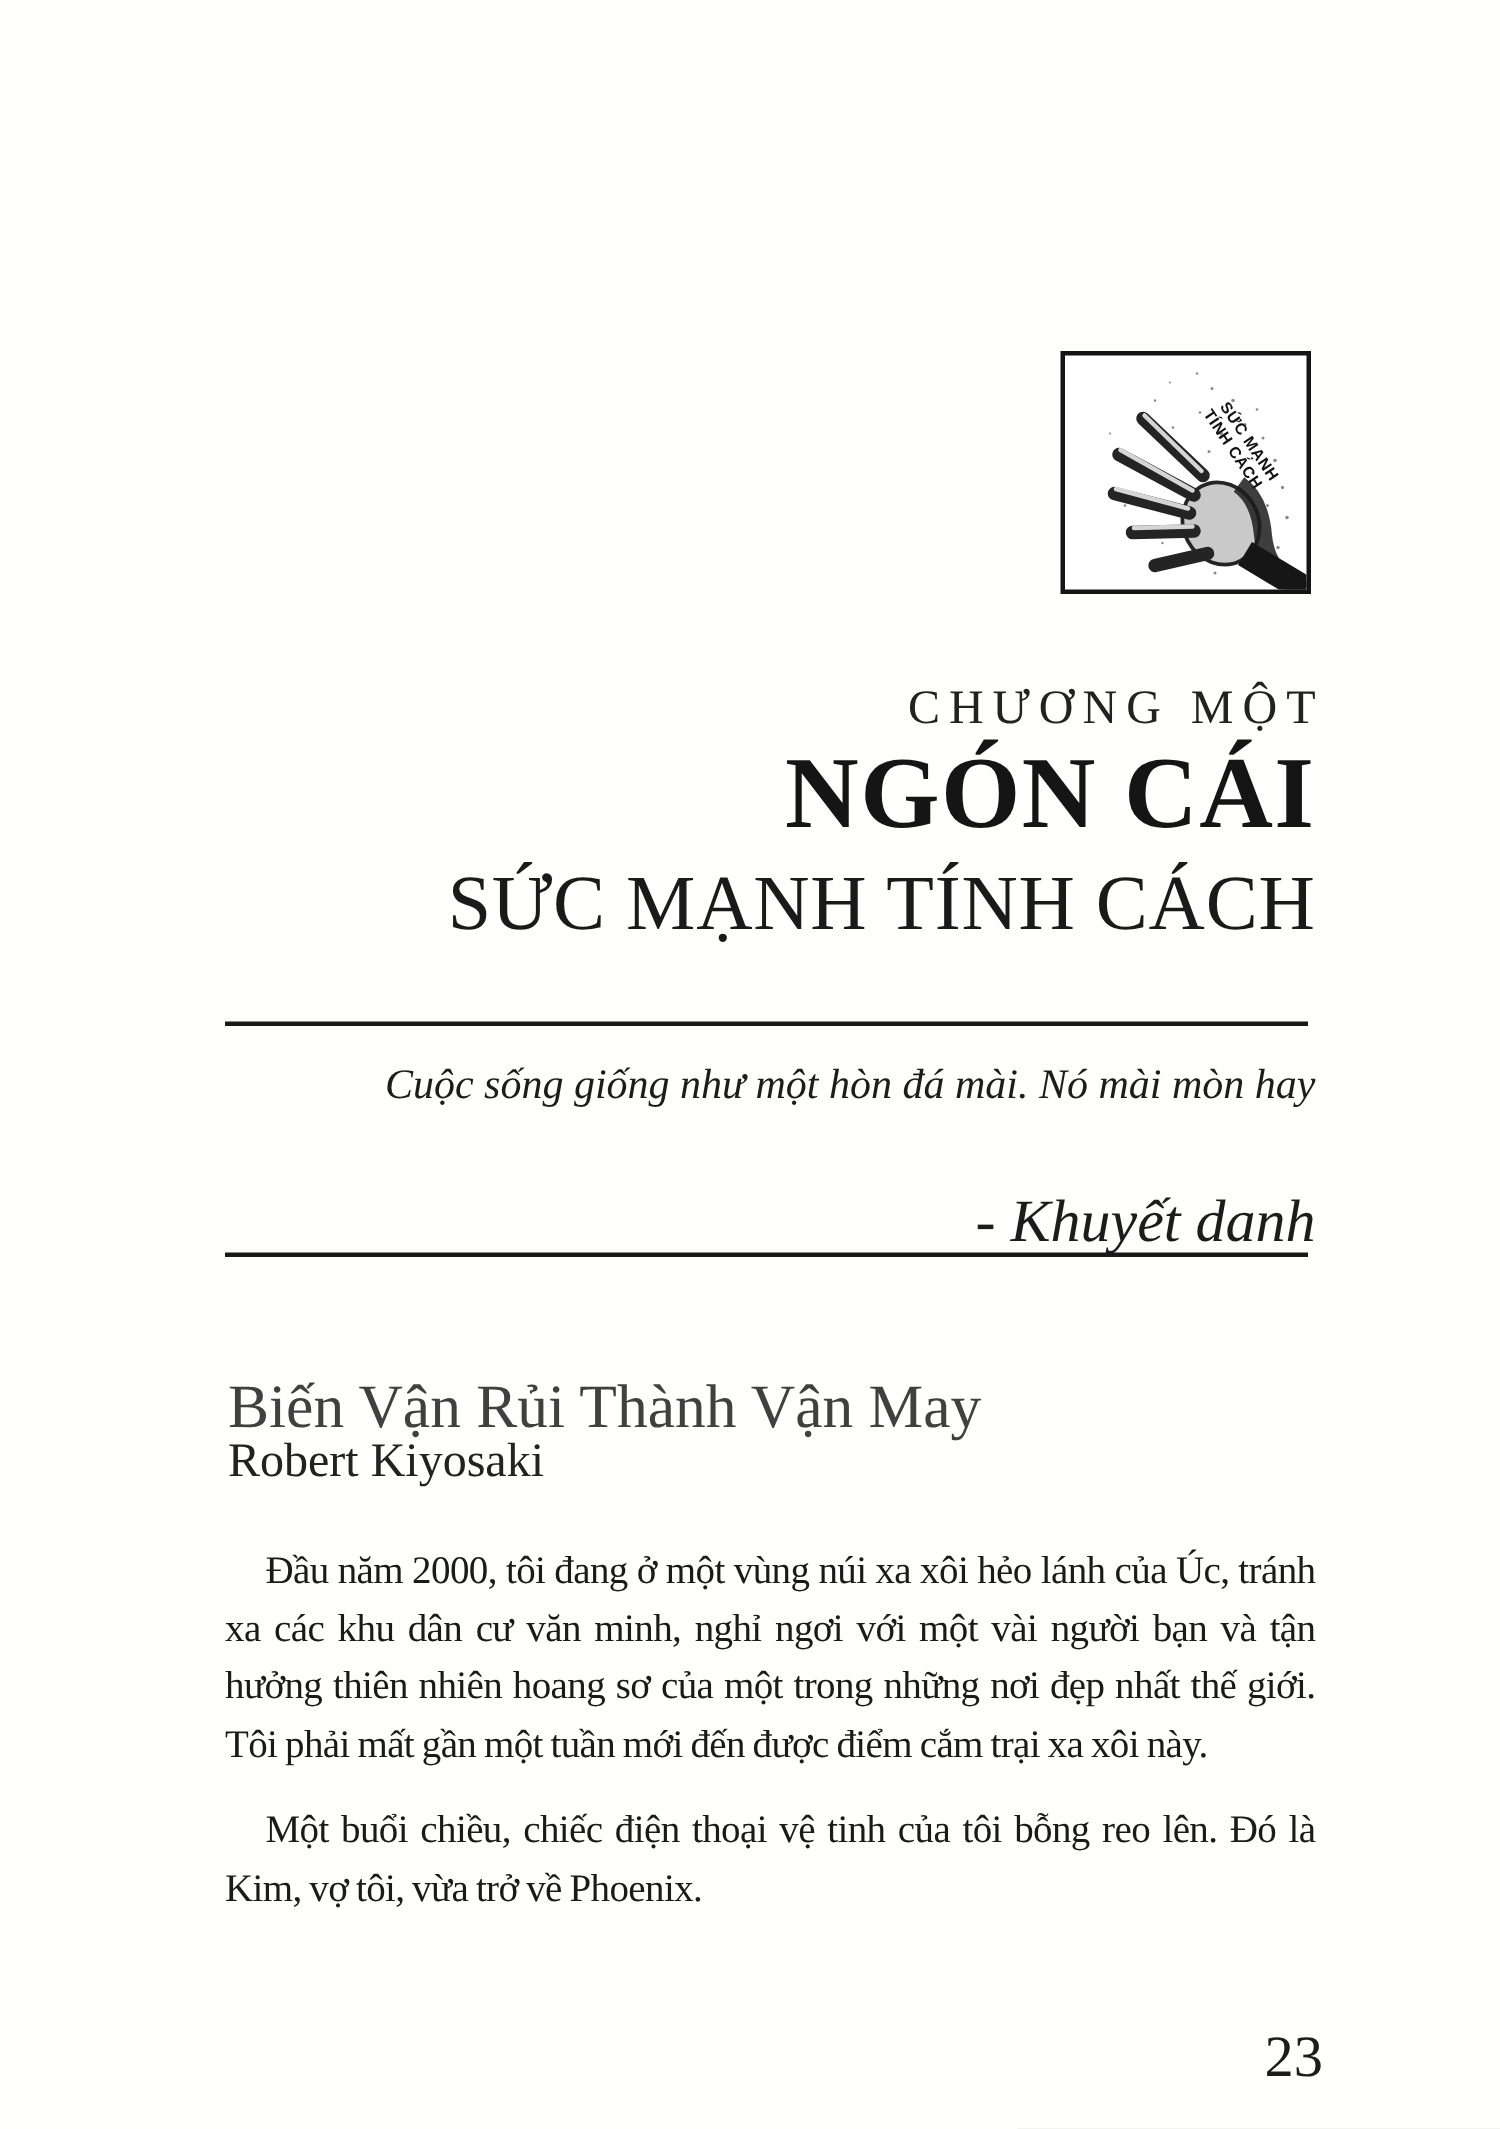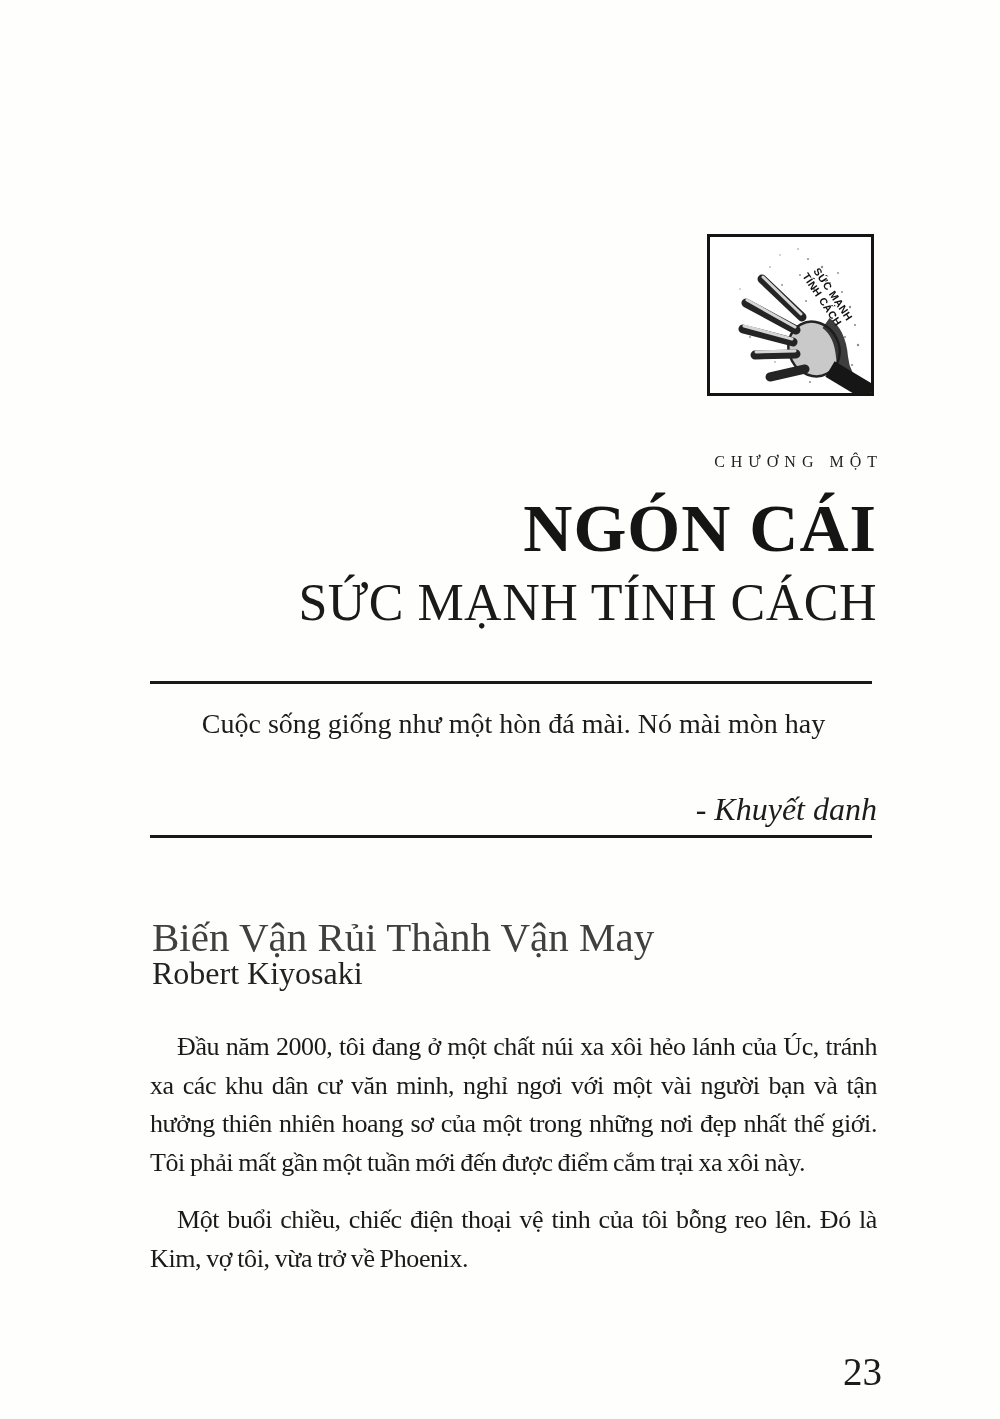--- a/index.html
+++ b/index.html
@@ -23,21 +23,21 @@
   .thumb text{
     font-family:"Liberation Sans", sans-serif;
     font-weight:bold;
     font-size:10.5px;
     fill:#101010;
     letter-spacing:.4px;
   }
   
   .kicker{
     position:absolute;right:123px;top:452px;
-    font-size:16px;line-height:1.2;
+    font-size:32px;line-height:1.2;
     letter-spacing:6px;margin-right:-6px;
     color:#222;
     white-space:nowrap;
   }
   .title{
     position:absolute;right:123px;top:494px;
     font-size:68px;line-height:1;
     font-weight:bold;letter-spacing:1px;
     color:#151515;
     white-space:nowrap;
@@ -52,28 +52,29 @@
   }
   
   .rule{
     position:absolute;left:150px;width:722px;height:3px;
     background:#191919;border:none;margin:0;
   }
   .rule-top{top:681px;}
   .rule-bottom{top:835px;}
   .quote{
     position:absolute;left:150px;top:700px;width:727px;
-    text-align:center;
+    text-align:right;
+    font-style:italic;
     font-size:28px;line-height:48px;
     color:#1c1c1c;
   }
   .attribution{
     position:absolute;right:123px;top:790px;
     font-style:italic;
-    font-size:32px;line-height:1.2;
+    font-size:40px;line-height:1.2;
     color:#1c1c1c;
     white-space:nowrap;
   }
   
   .heading{
     position:absolute;left:152px;top:913px;
     font-size:41px;line-height:1.2;
     font-weight:normal;
     color:#404040;
     white-space:nowrap;
@@ -177,19 +178,19 @@
   <div class="quote">
     <span>Cuộc sống giống như một hòn đá mài. Nó mài mòn hay</span><br>
   </div>
   <div class="attribution">- Khuyết danh</div>
   <div class="rule rule-bottom"></div>
 
   <div class="heading">Biến Vận Rủi Thành Vận May</div>
   <div class="byline">Robert Kiyosaki</div>
 
   <div class="body-text">
-    <p>Đầu năm 2000, tôi đang ở một chất núi xa xôi hẻo lánh của Úc, tránh xa các khu dân cư văn minh, nghỉ ngơi với một vài người bạn và tận hưởng thiên nhiên hoang sơ của một trong những nơi đẹp nhất thế giới. Tôi phải mất gần một tuần mới đến được điểm cắm trại xa xôi này.</p>
+    <p>Đầu năm 2000, tôi đang ở một vùng núi xa xôi hẻo lánh của Úc, tránh xa các khu dân cư văn minh, nghỉ ngơi với một vài người bạn và tận hưởng thiên nhiên hoang sơ của một trong những nơi đẹp nhất thế giới. Tôi phải mất gần một tuần mới đến được điểm cắm trại xa xôi này.</p>
     <p>Một buổi chiều, chiếc điện thoại vệ tinh của tôi bỗng reo lên. Đó là Kim, vợ tôi, vừa trở về Phoenix.</p>
   </div>
 
   <div class="pagenum">23</div>
 
 </div>
 
 </body></html>

